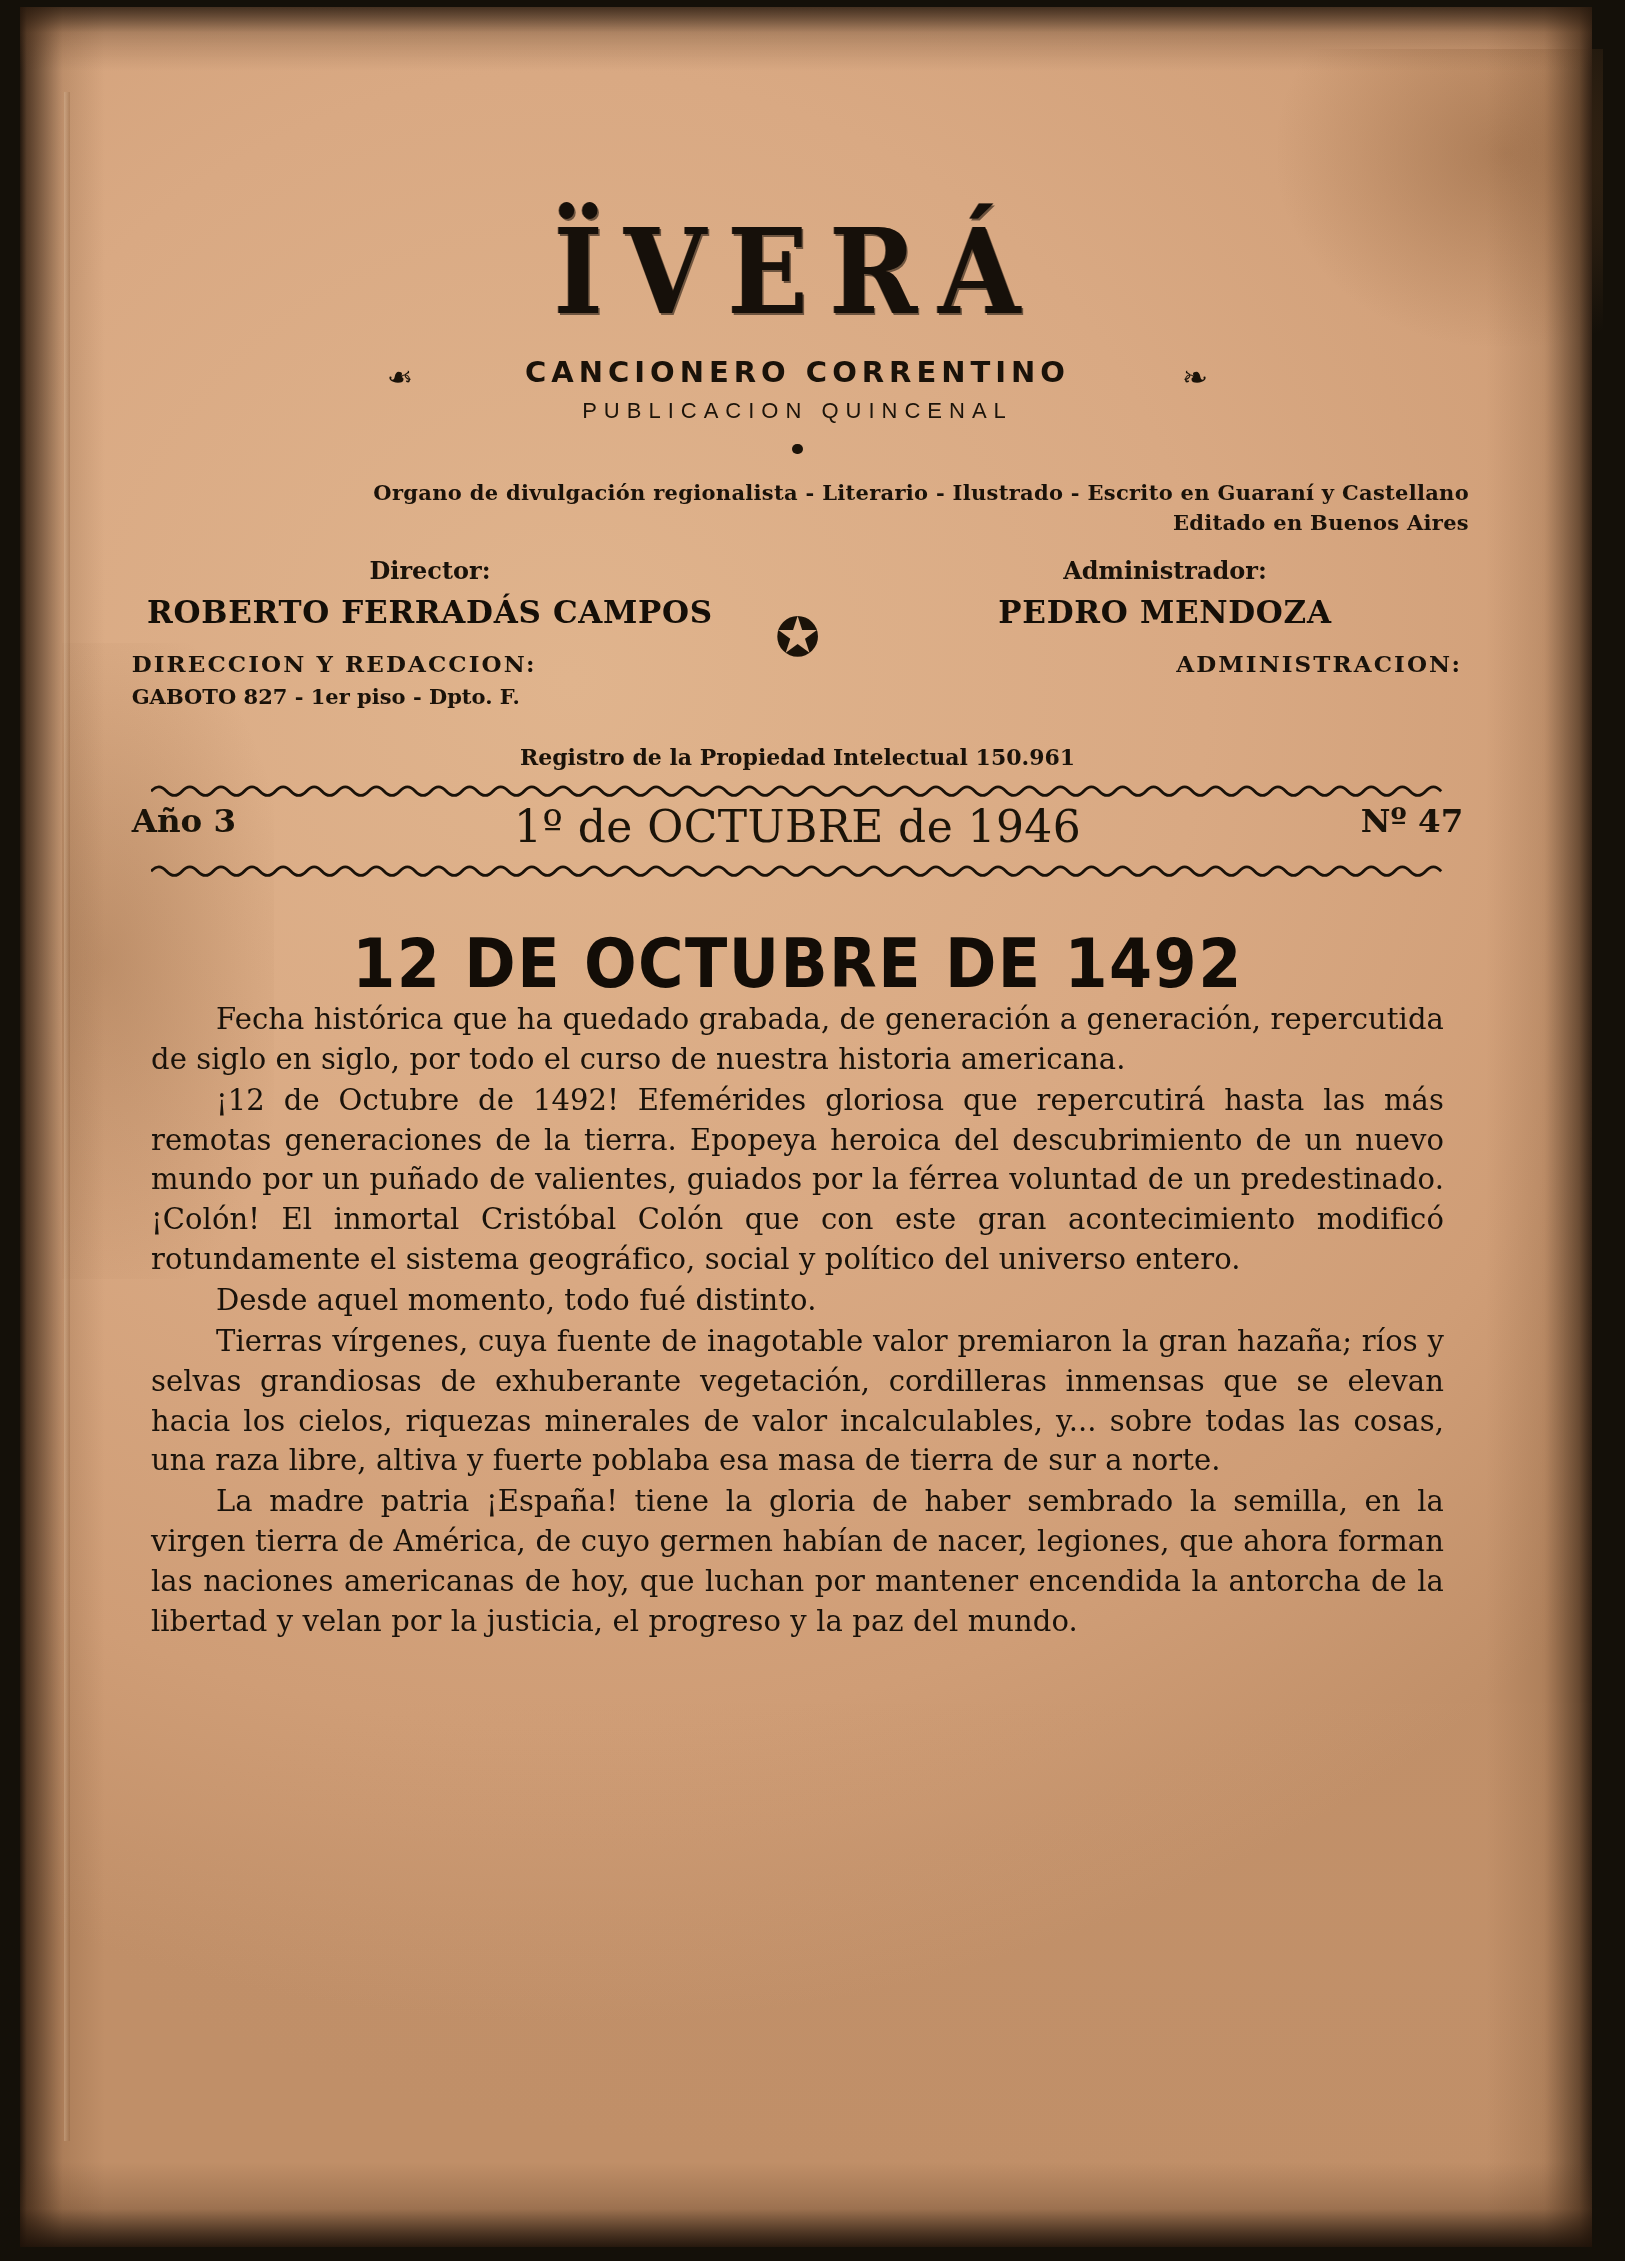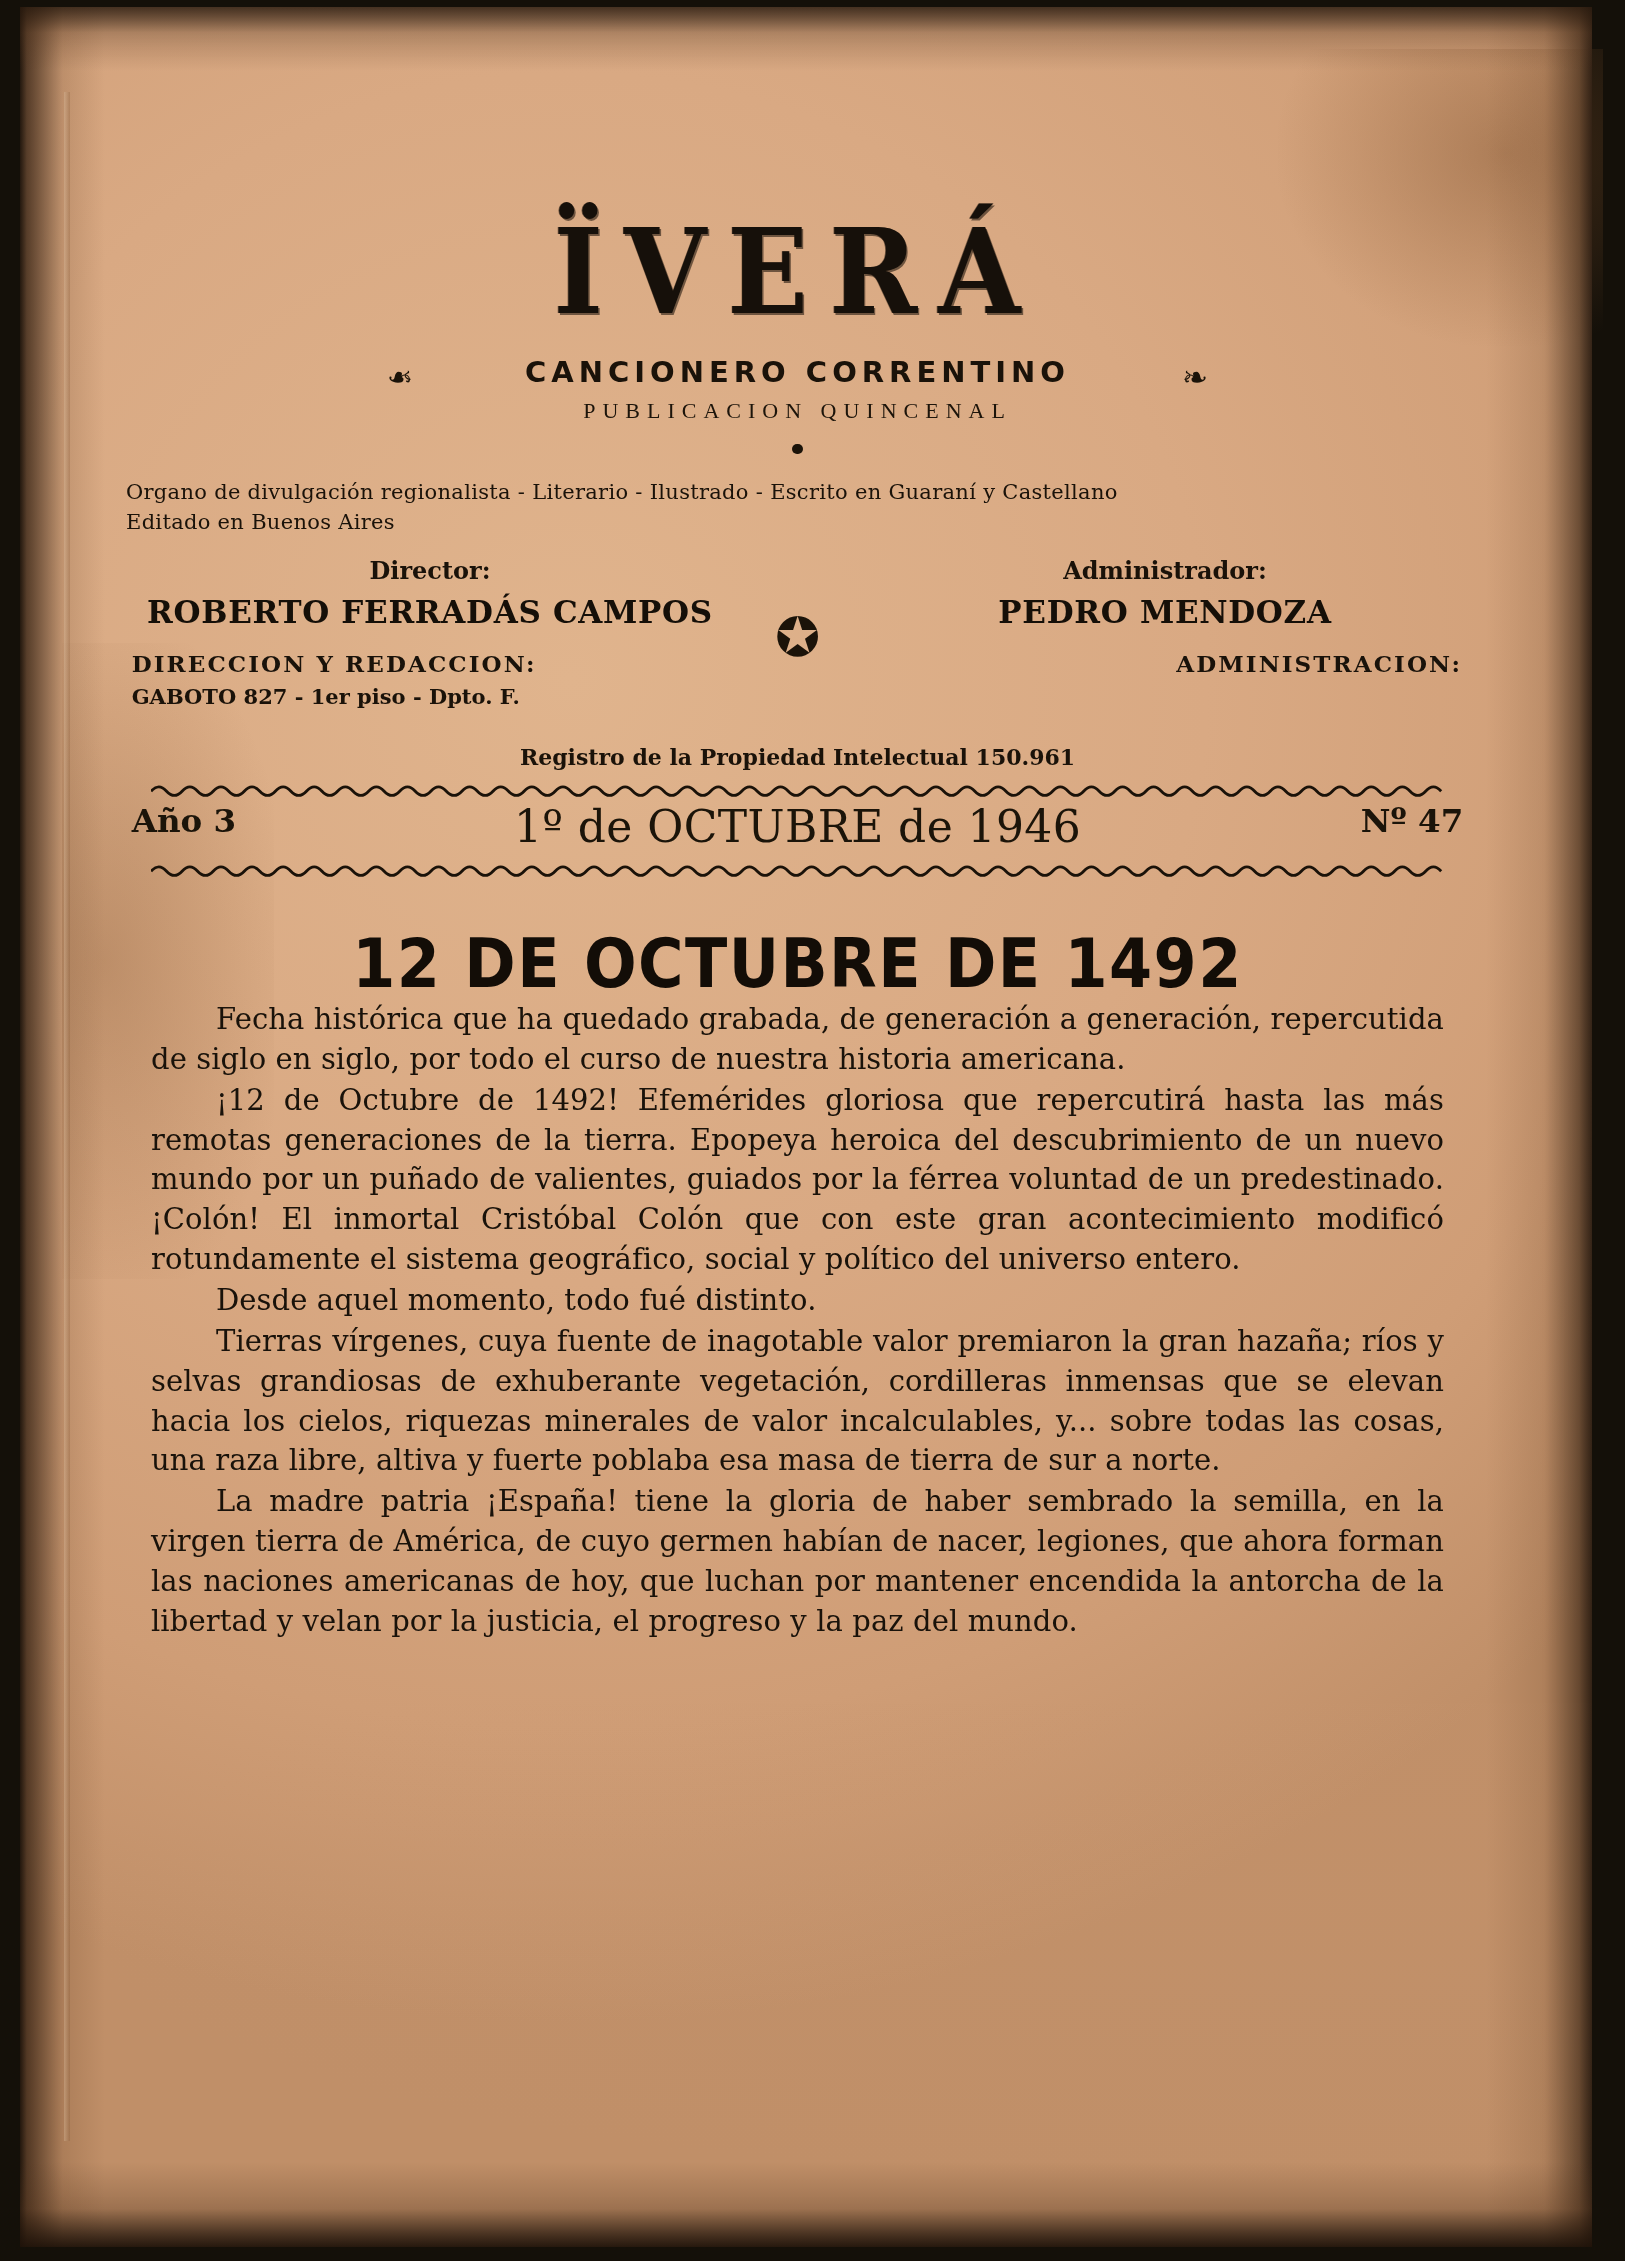--- a/index.html
+++ b/index.html
@@ -115,21 +115,21 @@
     text-align: center;
   }
   .sub1 {
     font-family: "DejaVu Sans", sans-serif;
     font-weight: 700;
     font-size: 29px;
     letter-spacing: 5px;
     color: #1a1209;
   }
   .sub2 {
-    font-family: Liberation Serif, serif;
+    font-family: Liberation Sans, sans-serif;
     font-weight: 400;
     font-size: 22px;
     letter-spacing: 7px;
     margin-top: 8.5px;
     color: #1c140a;
   }
   .orn {
     position: absolute;
     top: 4.2px;
     font-size: 31px;
@@ -141,23 +141,23 @@
 
   .dot {
     width: 10.6px; height: 10.6px;
     border-radius: 50%;
     background: #1b1309;
     margin: 20px auto 0 auto;
   }
 
   .tagline {
     margin-top: 24px;
-    text-align: left;
-    font-family: "DejaVu Serif", serif;
-    font-weight: 400;
+    text-align: right;
+    font-family: "DejaVu Serif", serif;
+    font-weight: 700;
     font-size: 21px;
     letter-spacing: 0.3px;
     color: #1a1209;
     line-height: 1.42;
   }
 
   
   .staff {
     margin-top: 18.4px;
     position: relative;

